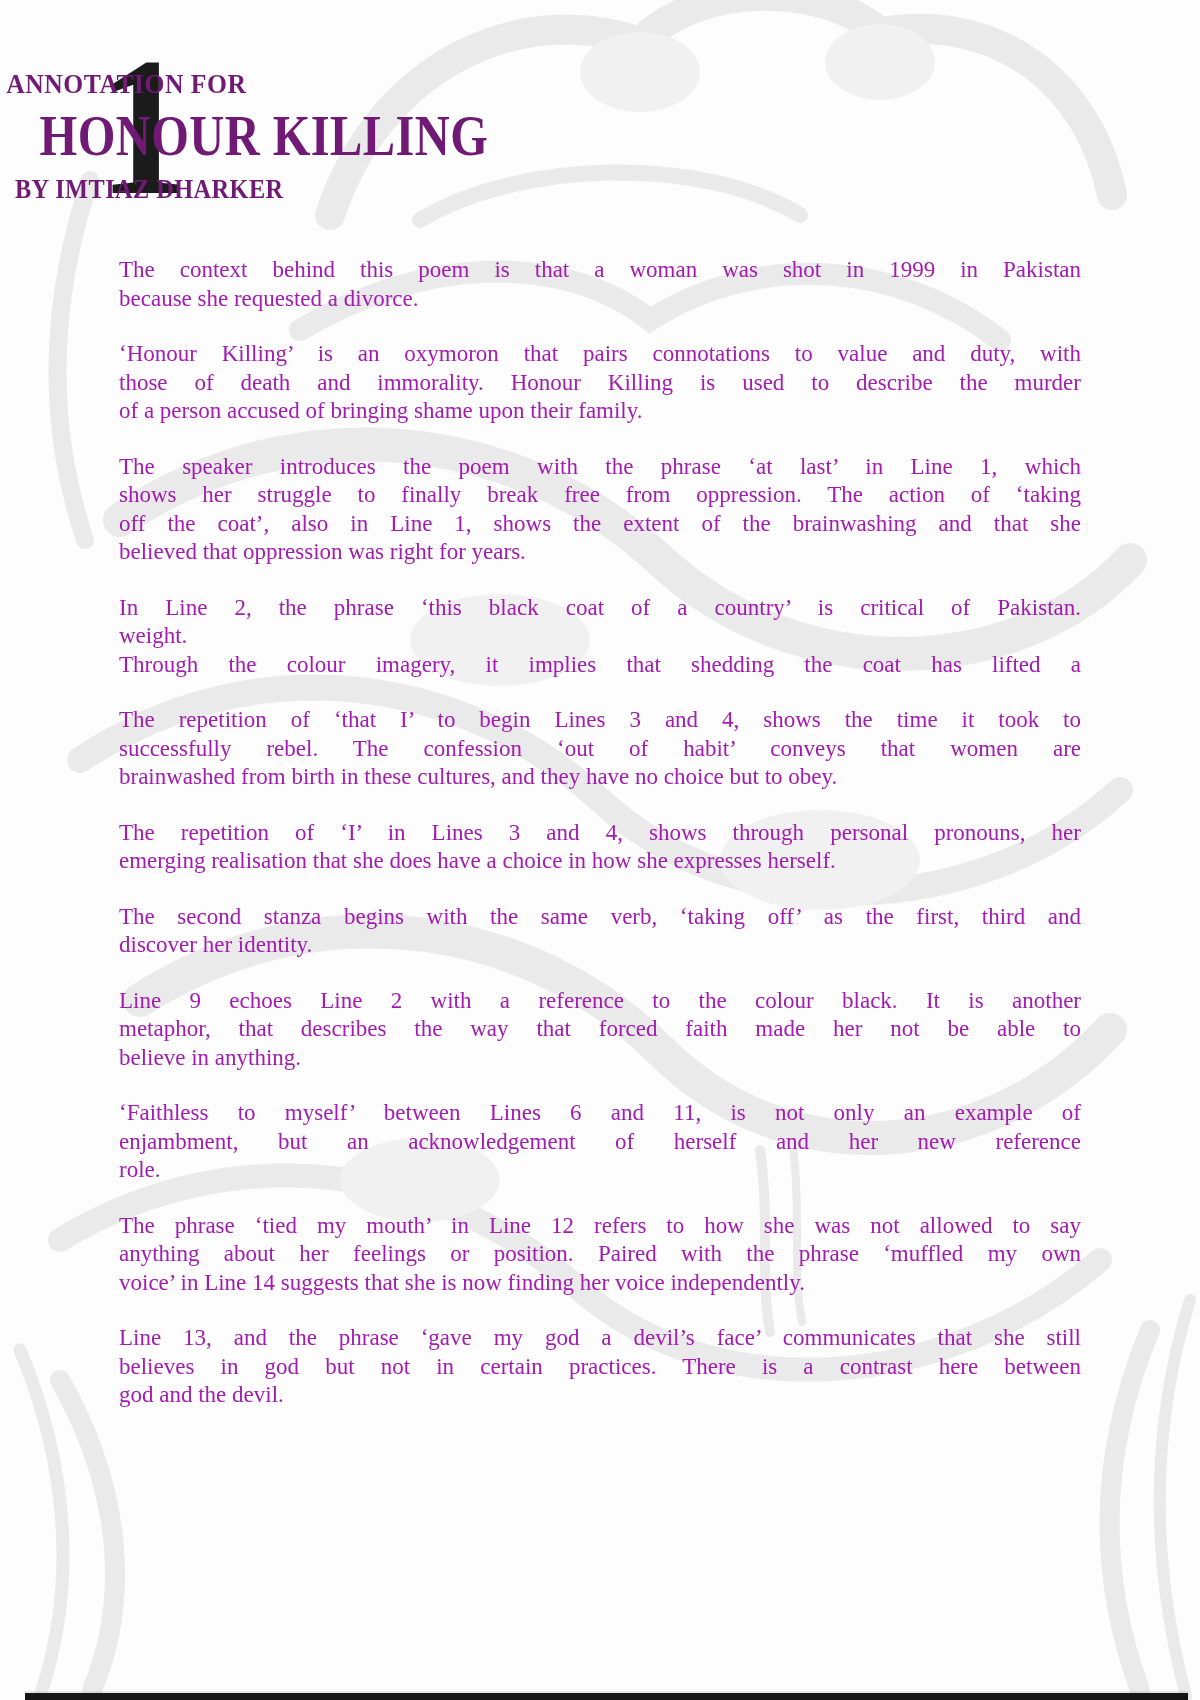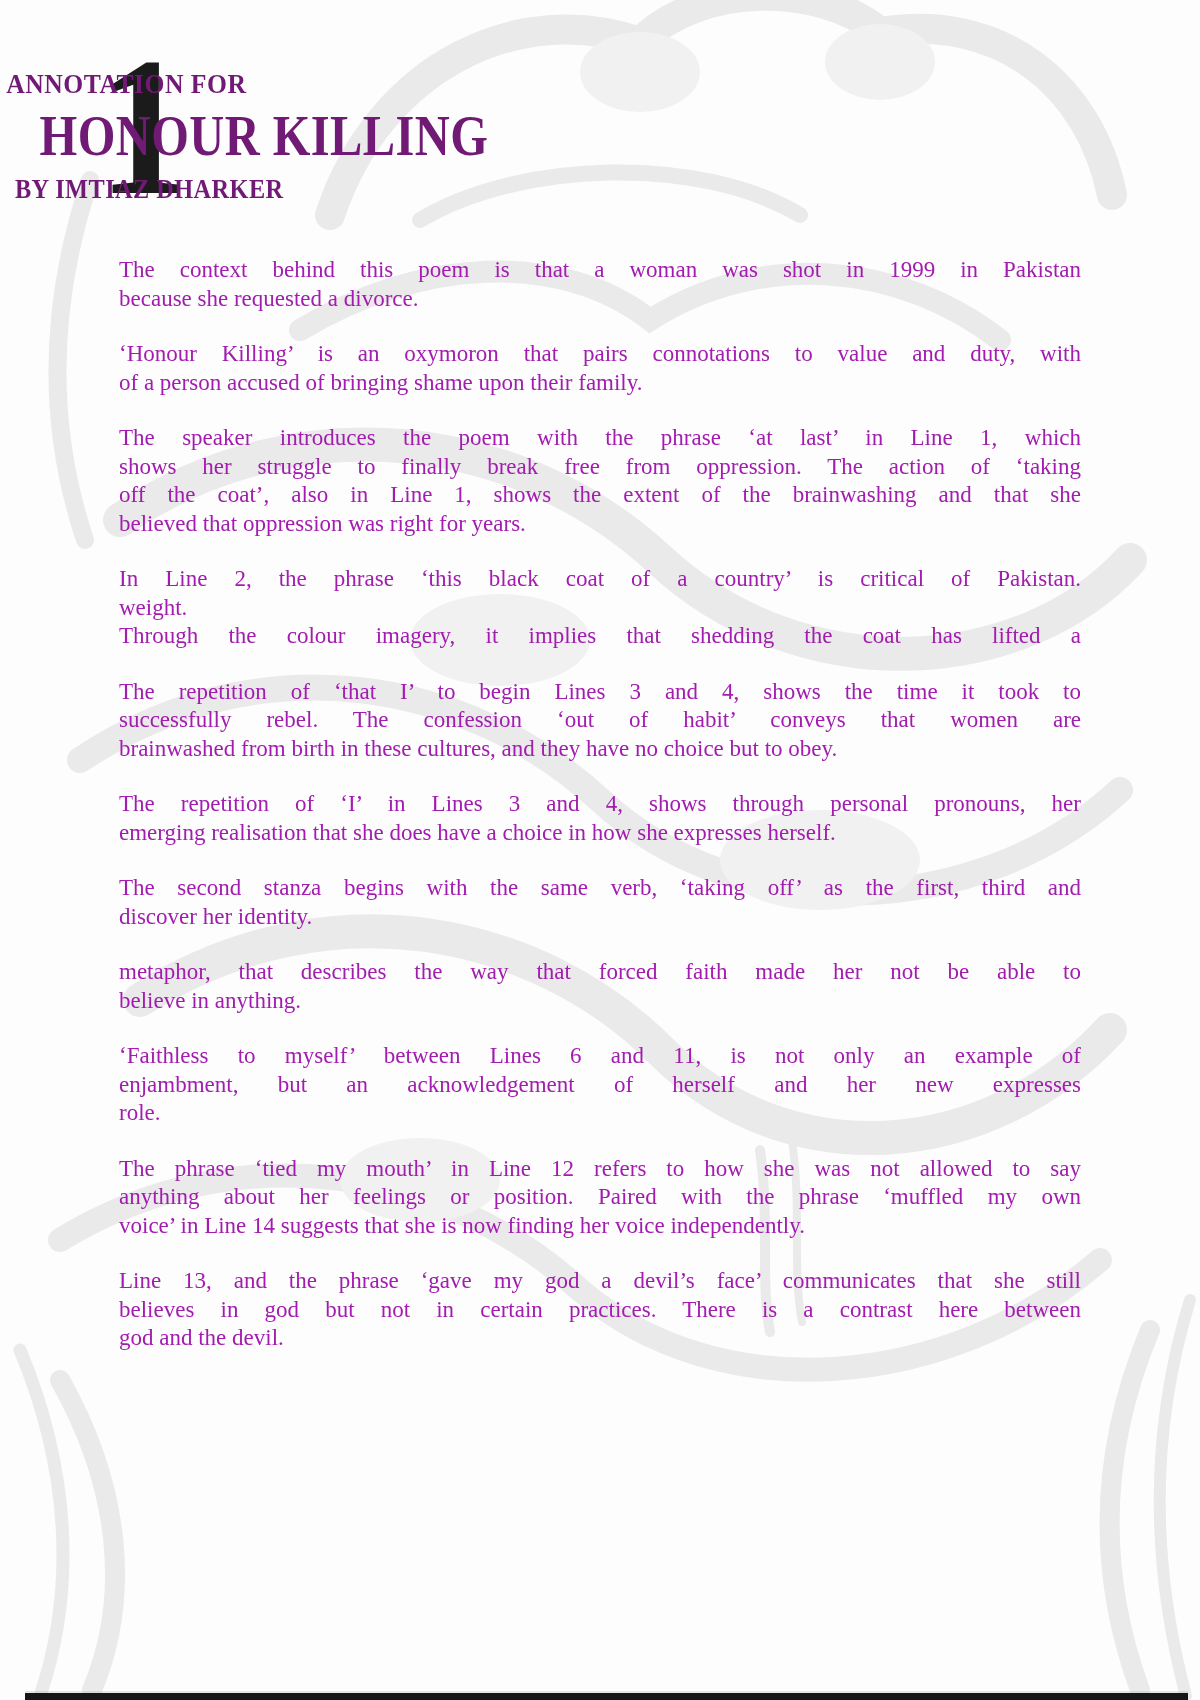--- a/index.html
+++ b/index.html
@@ -144,20 +144,21 @@
     </div>
   </div>
 
   <div class="body-text">
       <div class="para">
         <div class="line">The context behind this poem is that a woman was shot in 1999 in Pakistan</div>
         <div class="line last">because she requested a divorce.</div>
       </div>
       <div class="para">
         <div class="line">‘Honour Killing’ is an oxymoron that pairs connotations to value and duty, with</div>
+        <div class="line">those of death and immorality. Honour Killing is used to describe the murder</div>
         <div class="line last">of a person accused of bringing shame upon their family.</div>
       </div>
       <div class="para">
         <div class="line">The speaker introduces the poem with the phrase ‘at last’ in Line 1, which</div>
         <div class="line">shows her struggle to finally break free from oppression. The action of ‘taking</div>
         <div class="line">off the coat’, also in Line 1, shows the extent of the brainwashing and that she</div>
         <div class="line last">believed that oppression was right for years.</div>
       </div>
       <div class="para">
         <div class="line">In Line 2, the phrase ‘this black coat of a country’ is critical of Pakistan.</div>
@@ -171,26 +172,27 @@
       </div>
       <div class="para">
         <div class="line">The repetition of ‘I’ in Lines 3 and 4, shows through personal pronouns, her</div>
         <div class="line last">emerging realisation that she does have a choice in how she expresses herself.</div>
       </div>
       <div class="para">
         <div class="line">The second stanza begins with the same verb, ‘taking off’ as the first, third and</div>
         <div class="line last">discover her identity.</div>
       </div>
       <div class="para">
+        <div class="line">Line 9 echoes Line 2 with a reference to the colour black. It is another</div>
         <div class="line">metaphor, that describes the way that forced faith made her not be able to</div>
         <div class="line last">believe in anything.</div>
       </div>
       <div class="para">
         <div class="line">‘Faithless to myself’ between Lines 6 and 11, is not only an example of</div>
-        <div class="line">enjambment, but an acknowledgement of herself and her new expresses</div>
+        <div class="line">enjambment, but an acknowledgement of herself and her new reference</div>
         <div class="line last">role.</div>
       </div>
       <div class="para">
         <div class="line">The phrase ‘tied my mouth’ in Line 12 refers to how she was not allowed to say</div>
         <div class="line">anything about her feelings or position. Paired with the phrase ‘muffled my own</div>
         <div class="line last">voice’ in Line 14 suggests that she is now finding her voice independently.</div>
       </div>
       <div class="para">
         <div class="line">Line 13, and the phrase ‘gave my god a devil’s face’ communicates that she still</div>
         <div class="line">believes in god but not in certain practices. There is a contrast here between</div>

